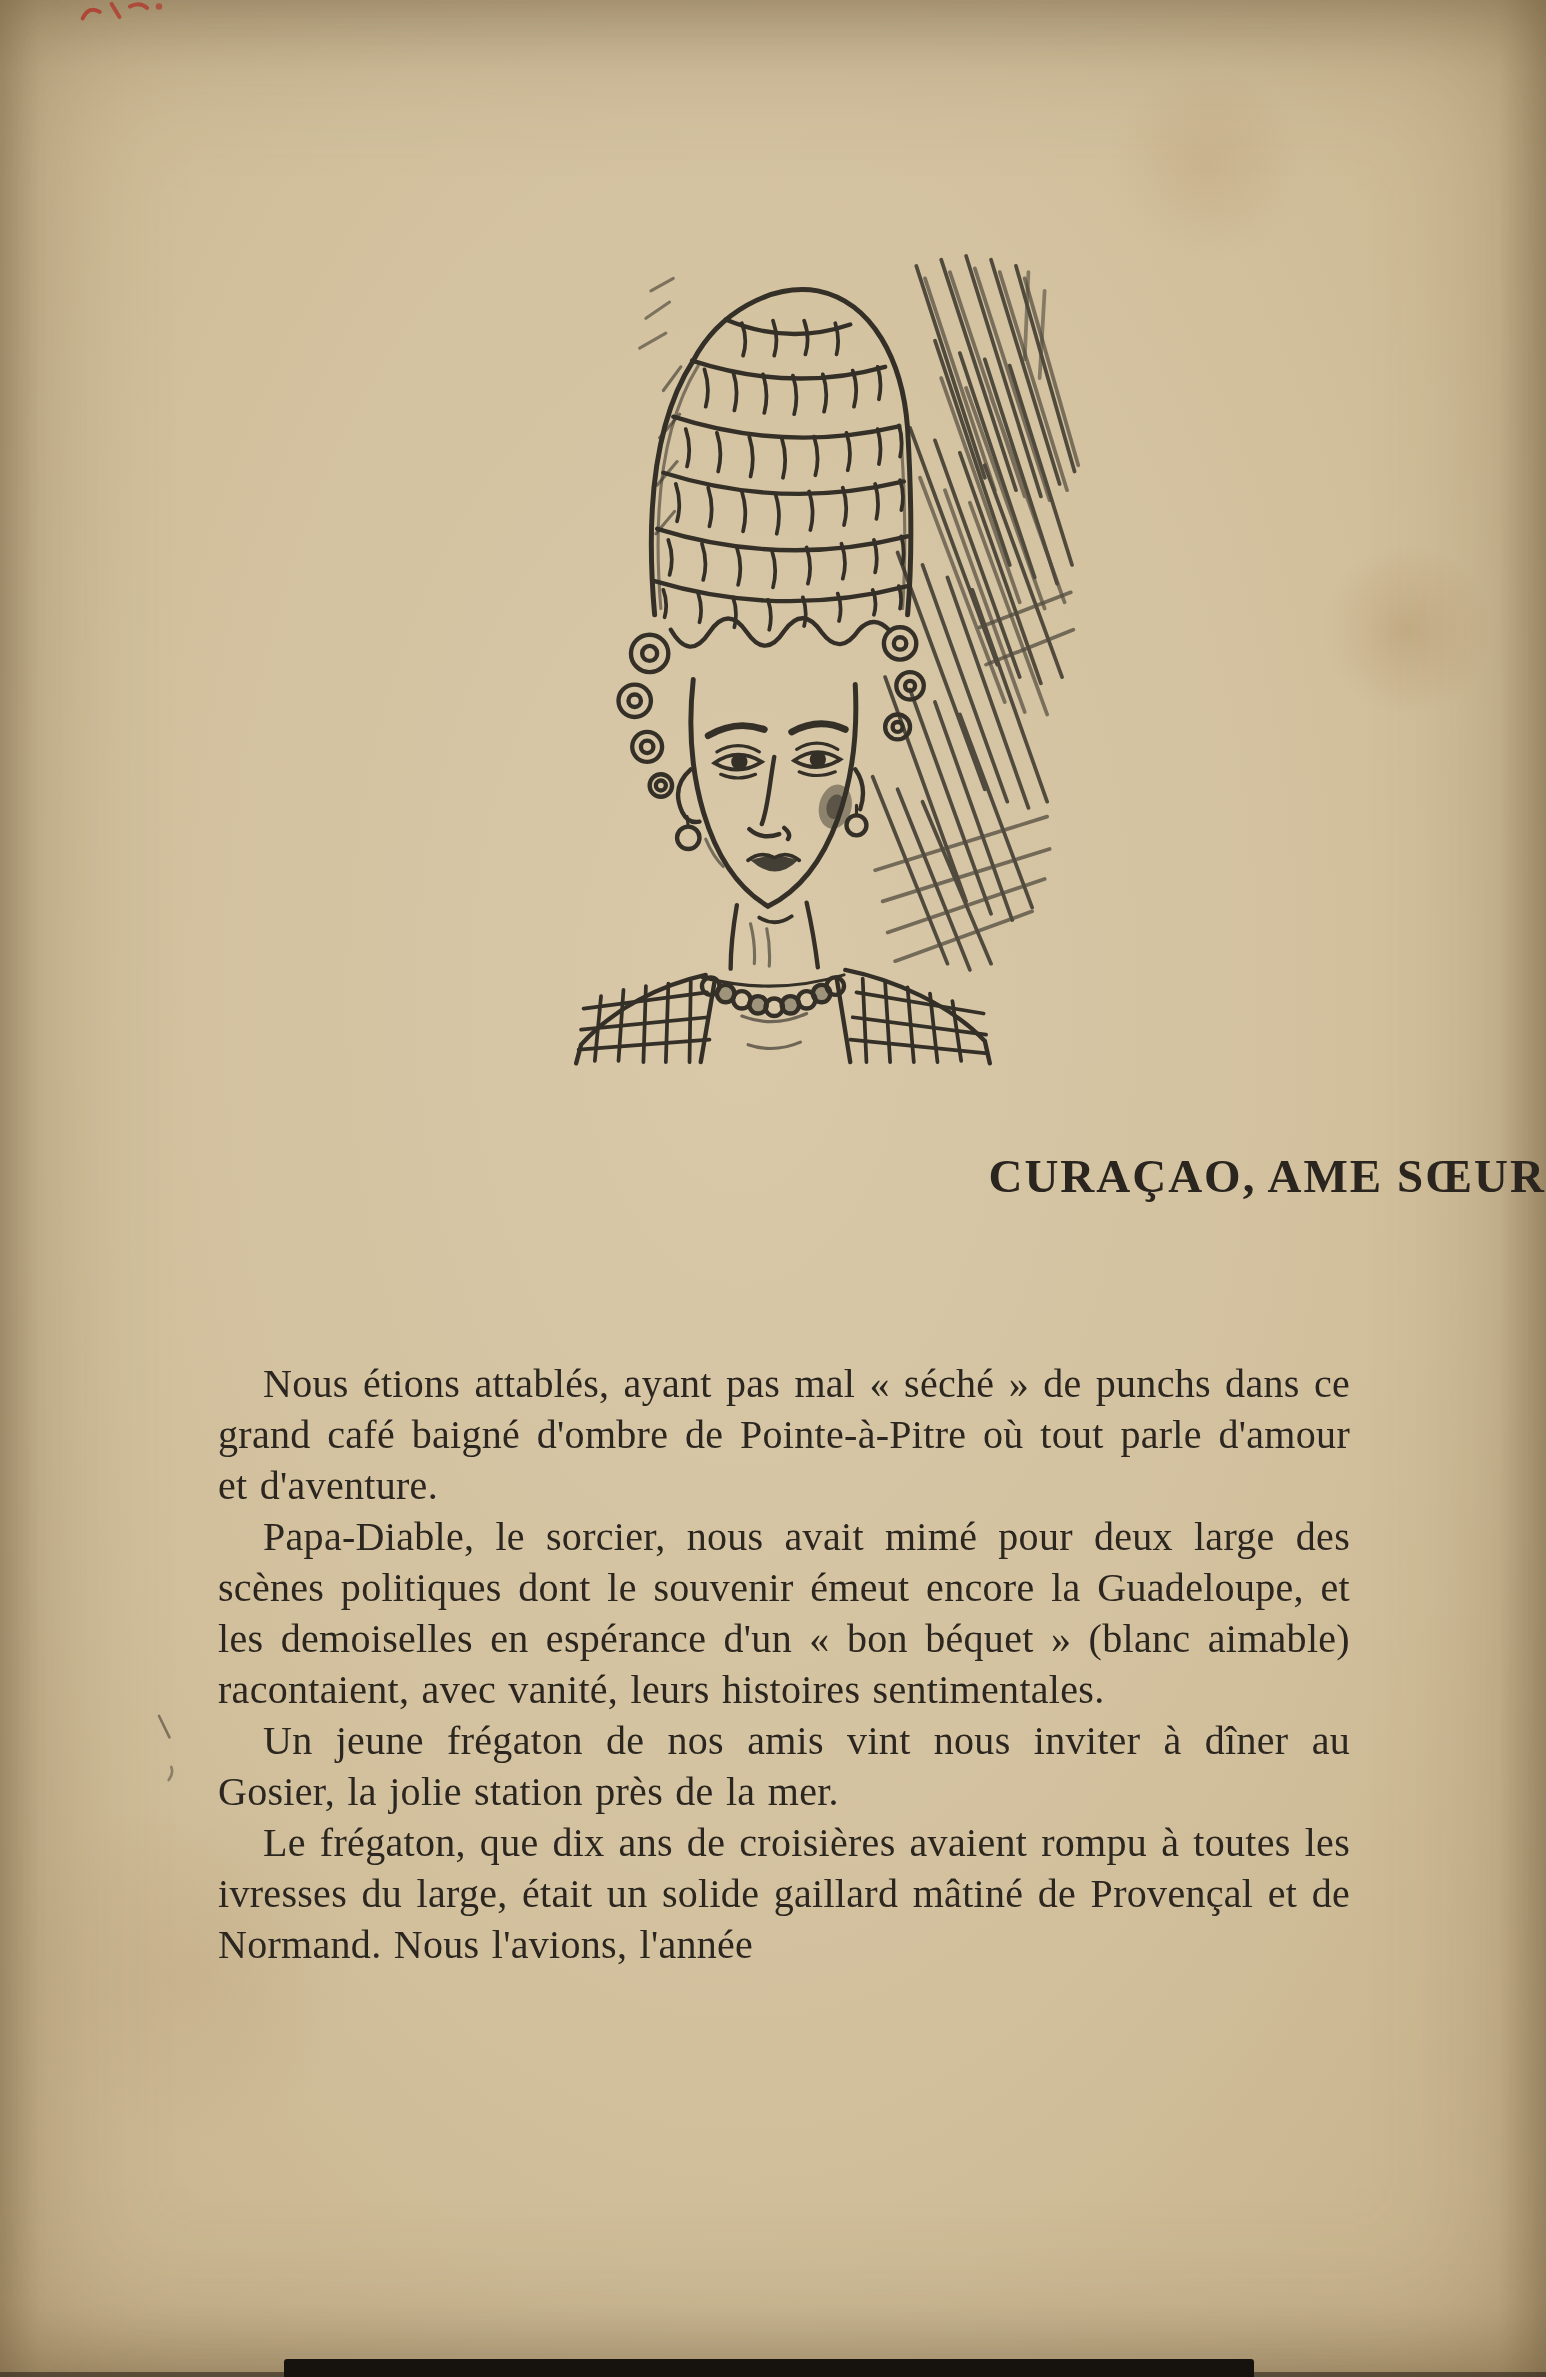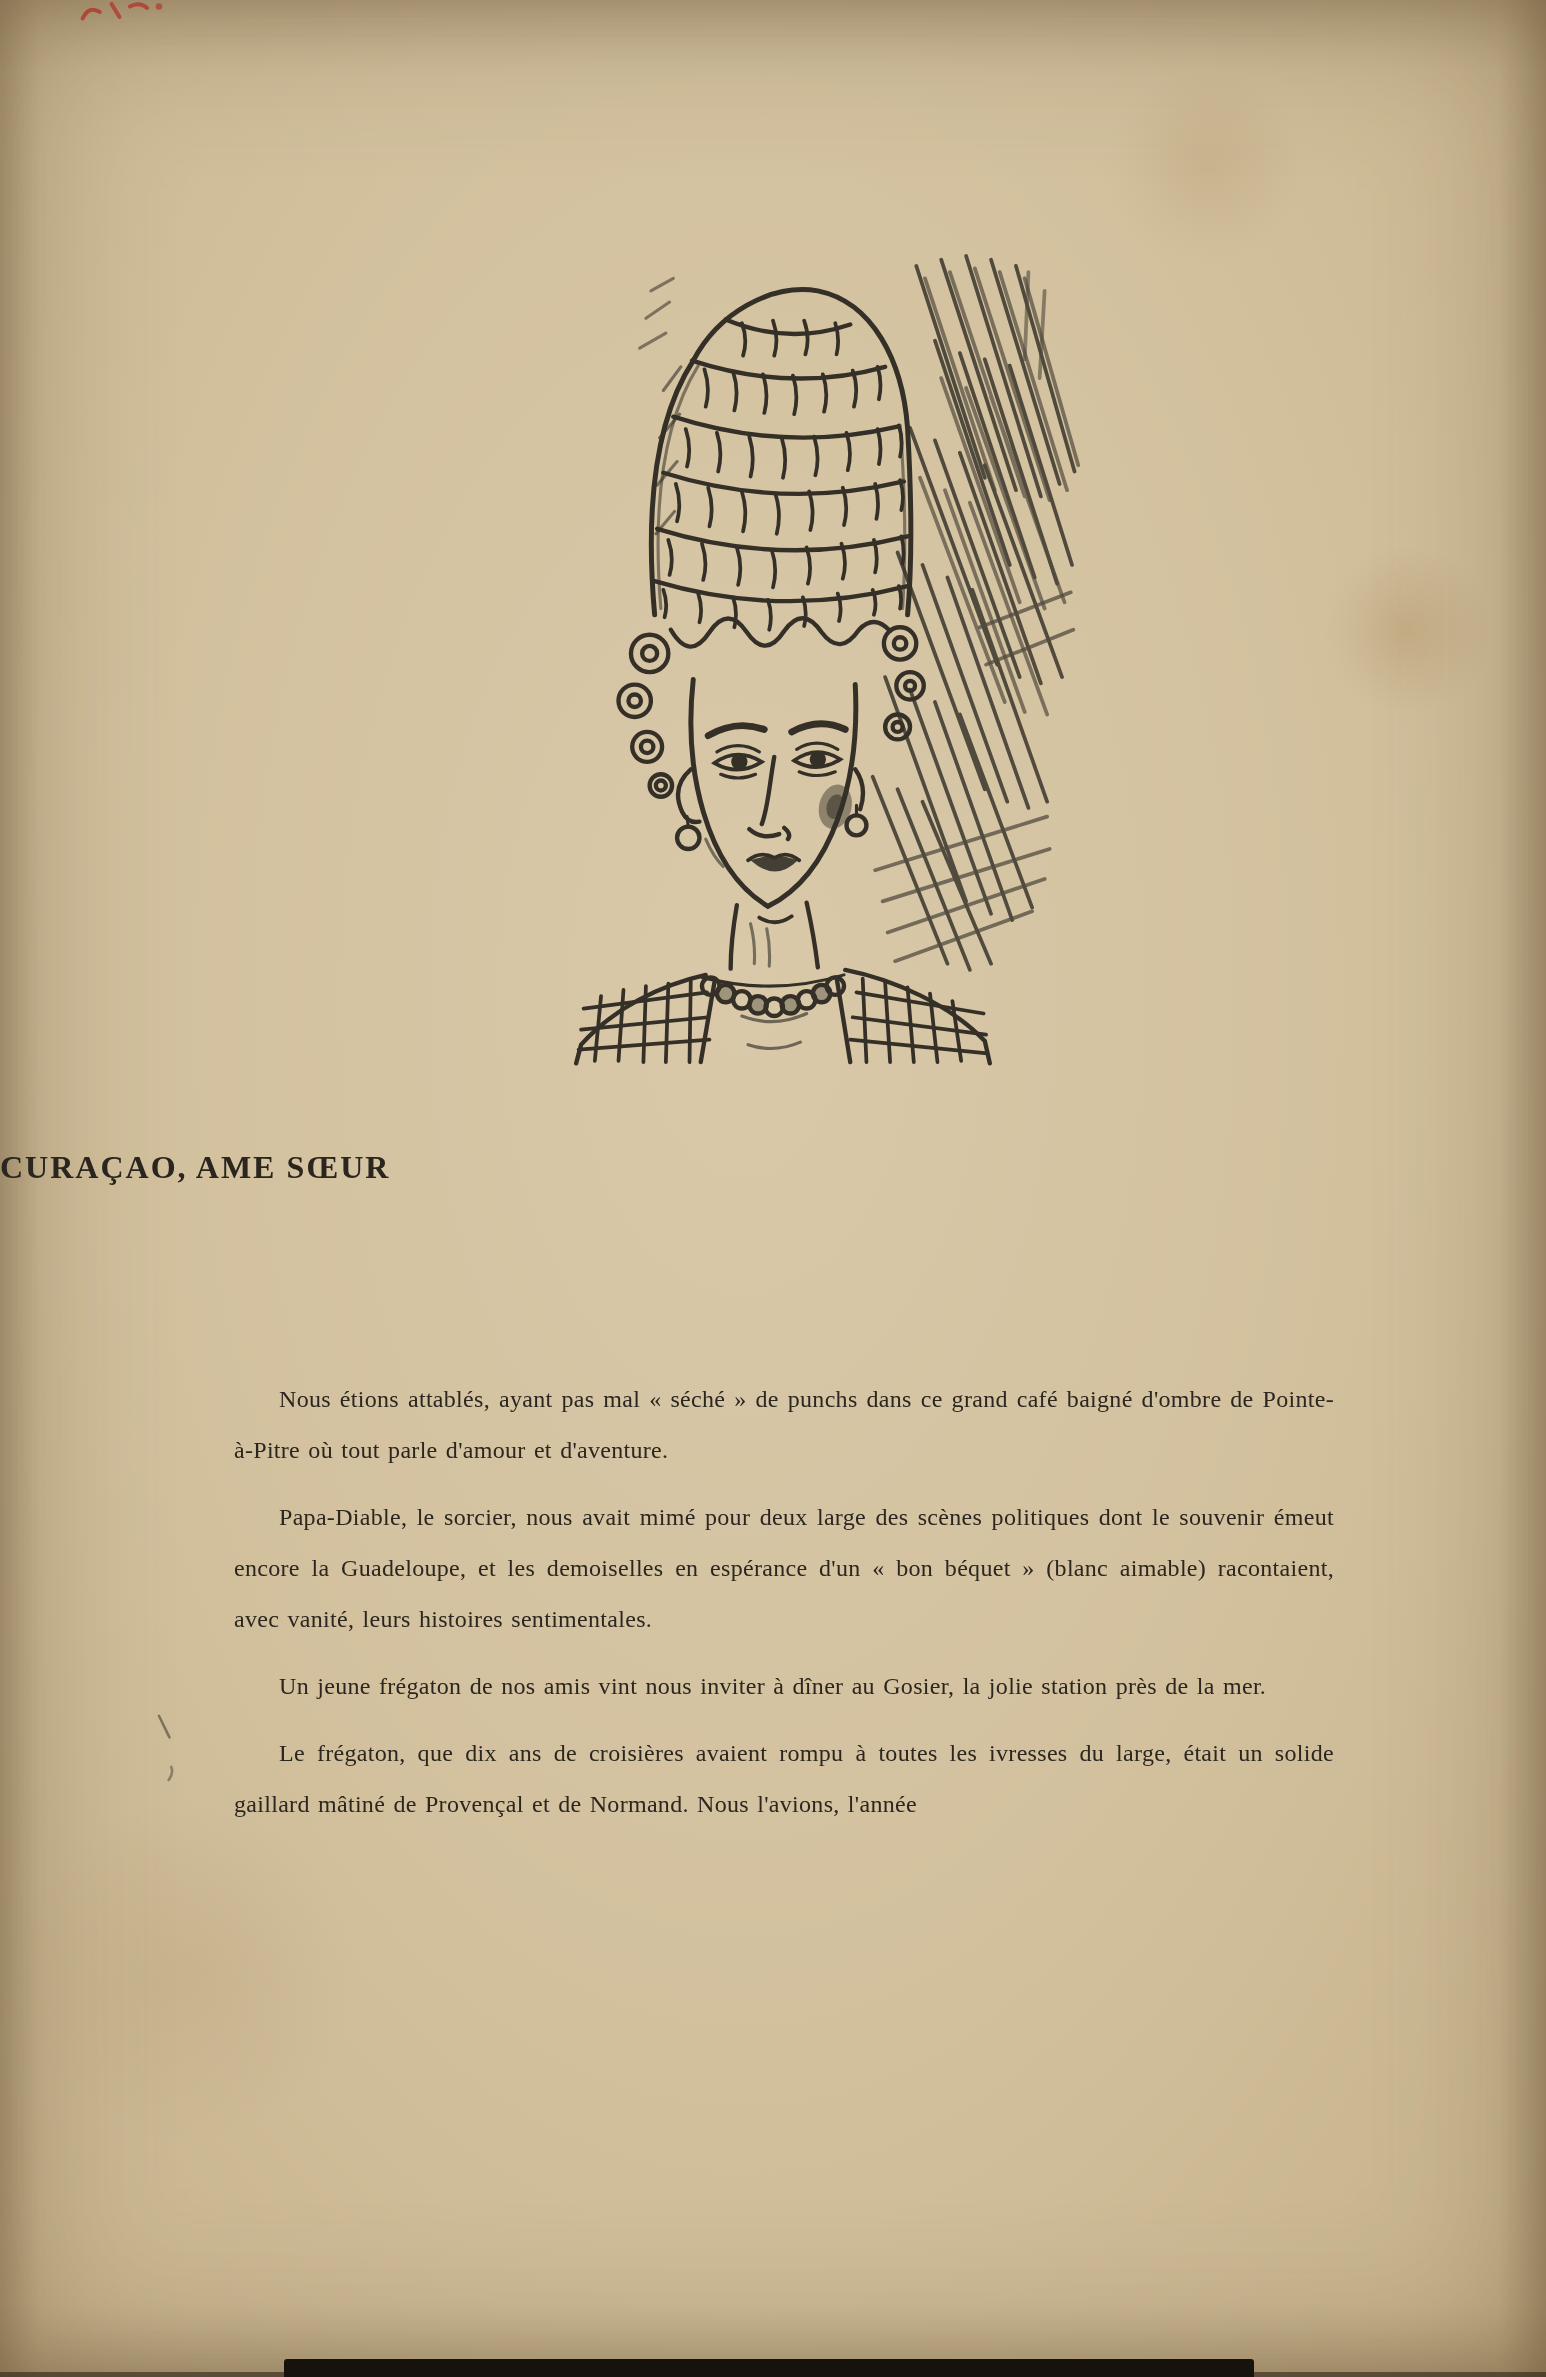--- a/index.html
+++ b/index.html
@@ -27,36 +27,36 @@
     width:623px;
     margin:0;
   }
   .illustration svg{display:block;width:100%;height:auto;}
   .chapter-title{
     position:absolute;
     top:1149px;
     left:0;
     width:100%;
     margin:0;
-    text-align:left;
-    font-size:32px;
+    text-align:right;
+    font-size:47px;
     font-weight:bold;
     letter-spacing:2px;
     color:#2a251f;
   }
   .text-block{
     position:absolute;
     top:1358px;
     left:218px;
     width:1132px;
     color:#2b261f;
   }
   .text-block p{
-    margin:16px;
-    font-size:24px;
+    margin:0;
+    font-size:40px;
     line-height:51px;
     text-align:justify;
     text-indent:45px;
     word-spacing:2px;
     letter-spacing:0.3px;
   }
   .red-marks{position:absolute;top:0;left:77px;width:106px;height:25px;}
   .margin-mark{position:absolute;left:157px;top:1714px;width:14.5px;height:26px;opacity:.55;}
   .margin-mark-2{position:absolute;left:166px;top:1765px;width:9.2px;height:17px;opacity:.45;}
   .scan-line{position:absolute;bottom:0;left:0;width:100%;height:5.3px;background:rgba(32,26,18,.55);}

